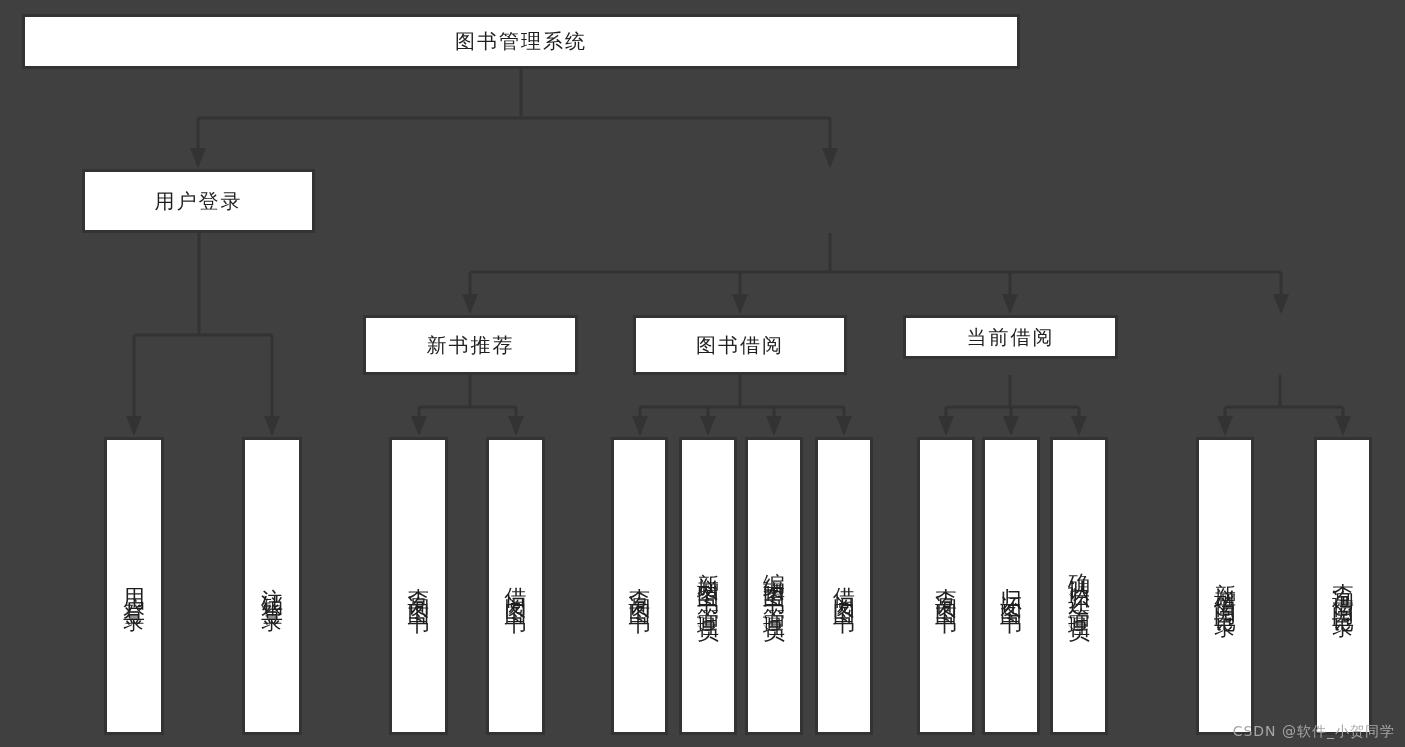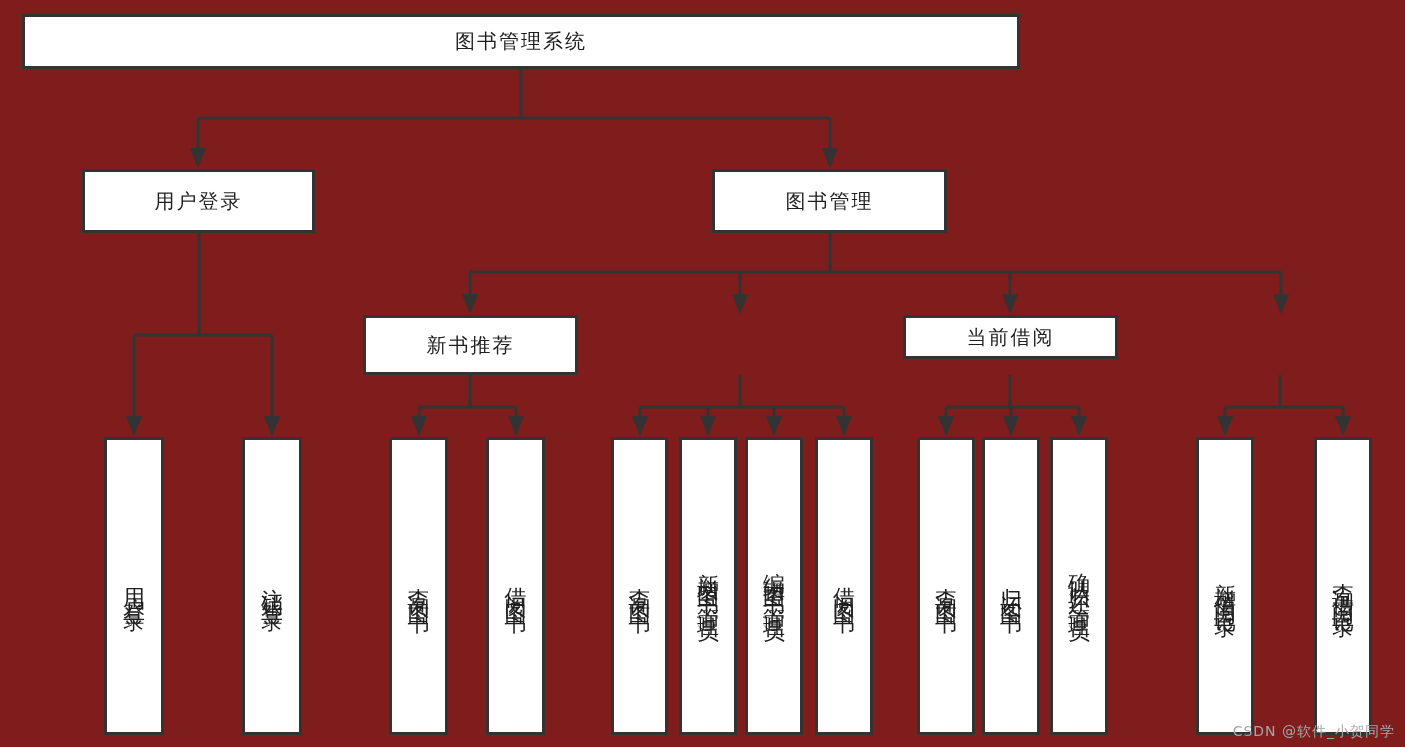--- a/index.html
+++ b/index.html
@@ -3,21 +3,21 @@
 <meta charset="utf-8">
 <style>
   * { box-sizing: border-box; }
   html, body { margin: 0; padding: 0; background: #ffffff; }
   body { font-family: "DejaVu Sans", sans-serif; }
 
   .canvas {
     position: relative;
     width: 1405px;
     height: 747px;
-    background: #7f1d1d;
+    background: #404040;
     overflow: hidden;
   }
 
   svg.connectors {
     position: absolute;
     left: 0; top: 0;
     width: 1405px; height: 747px;
   }
   svg.connectors path.wire,
   svg.connectors line.wire {
@@ -105,26 +105,26 @@
     <line class="wire" x1="1343" y1="407" x2="1343" y2="433" marker-end="url(#arrowhead)"></line>
   </svg>
 
   <div class="node h" style="left:22px; top:14px; width:998px; height:55px;">
     <span>图书管理系统</span>
   </div>
 
   <div class="node h" style="left:82px; top:169px; width:233px; height:64px;">
     <span>用户登录</span>
   </div>
-  <div class="node h" style="left:712px; top:169px; width:235px; height:64px;">
-    <span>图书管理</span>
-  </div>
 
   <div class="node h" style="left:363px; top:315px; width:215px; height:60px;text-align:right;">
     <span>新书推荐</span>
+  </div>
+  <div class="node h" style="left:633px; top:315px; width:214px; height:60px;">
+    <span>图书借阅</span>
   </div>
   <div class="node h" style="left:903px; top:315px; width:215px; height:44px;">
     <span>当前借阅</span>
   </div>
 
   <div class="node v" style="left:104px; top:437px; width:60px; height:298px;">
     <span>用户登录</span>
   </div>
   <div class="node v" style="left:242px; top:437px; width:60px; height:298px;">
     <span>注销登录</span>

